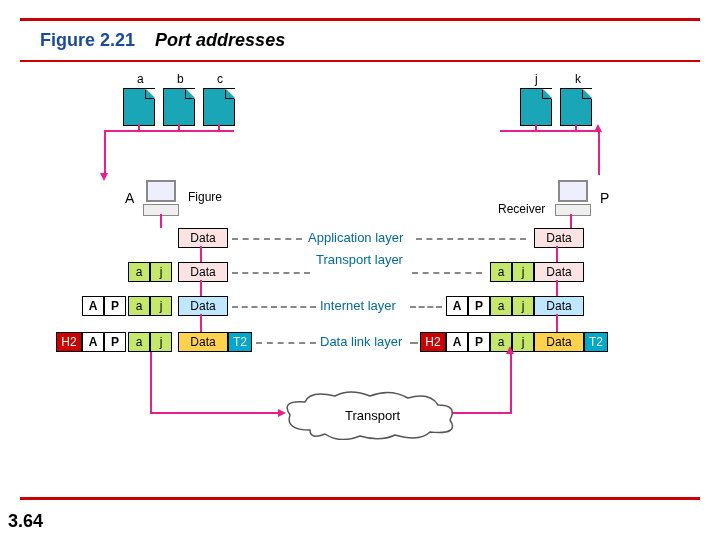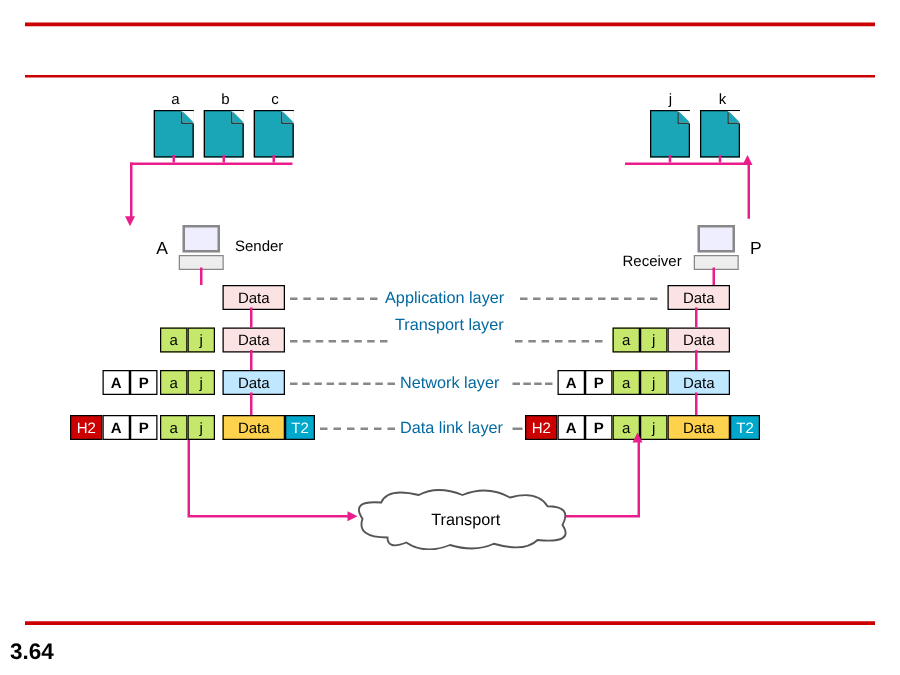--- a/index.html
+++ b/index.html
@@ -33,20 +33,25 @@
   .cloud{position:absolute;width:180px;height:50px}
   .cloud svg{width:100%;height:100%}
   .cloud-label{position:absolute;font-size:13px}
 </style>
 </head>
 <body>
 
 <div class="page">
 
   <div class="hr-thick" style="top:18px"></div>
+  <div class="title">
+    <span class="fig">Figure 2.21</span>
+    <span>&nbsp;&nbsp;</span>
+    <span class="cap">Port addresses</span>
+  </div>
   <div class="hr-thick" style="top:60px;height:2px"></div>
 
   <div class="lbl" style="left:137px;top:72px">a</div>
   <div class="lbl" style="left:177px;top:72px">b</div>
   <div class="lbl" style="left:217px;top:72px">c</div>
   <div class="doc" style="left:123px;top:88px"></div>
   <div class="doc" style="left:163px;top:88px"></div>
   <div class="doc" style="left:203px;top:88px"></div>
 
   <div class="lbl" style="left:535px;top:72px">j</div>
@@ -65,21 +70,21 @@
   <div class="pink" style="left:535px;top:124px;width:2px;height:6px"></div>
   <div class="pink" style="left:575px;top:124px;width:2px;height:6px"></div>
   <div class="pink" style="left:598px;top:130px;width:2px;height:45px"></div>
   <div class="arrow-up" style="left:594px;top:124px"></div>
 
   <div class="lbl" style="left:125px;top:190px;font-size:14px">A</div>
   <div class="pc" style="left:140px;top:180px">
       <div class="mon"></div>
       <div class="base"></div>
     </div>
-  <div class="lbl" style="left:188px;top:190px">Sender</div>
+  <div class="lbl" style="left:188px;top:190px">Figure</div>
 
   <div class="lbl" style="left:498px;top:202px">Receiver</div>
   <div class="pc" style="left:552px;top:180px">
       <div class="mon"></div>
       <div class="base"></div>
     </div>
   <div class="lbl" style="left:600px;top:190px;font-size:14px">P</div>
 
   <div class="pink" style="left:160px;top:214px;width:2px;height:14px"></div>
   <div class="pink" style="left:570px;top:214px;width:2px;height:14px"></div>
@@ -99,21 +104,21 @@
   <div class="box aj" style="left:490px;top:262px;width:20px">a</div>
   <div class="box aj" style="left:512px;top:262px;width:20px">j</div>
   <div class="box data" style="left:534px;top:262px;width:48px">Data</div>
 
   <div class="box AP" style="left:82px;top:296px;width:20px;font-weight:bold">A</div>
   <div class="box AP" style="left:104px;top:296px;width:20px;font-weight:bold">P</div>
   <div class="box aj" style="left:128px;top:296px;width:20px">a</div>
   <div class="box aj" style="left:150px;top:296px;width:20px">j</div>
   <div class="box dataBlue" style="left:178px;top:296px;width:48px">Data</div>
   <div class="dash" style="left:232px;top:306px;width:84px"></div>
-  <div class="layer" style="left:320px;top:298px">Network layer</div>
+  <div class="layer" style="left:320px;top:298px">Internet layer</div>
   <div class="dash" style="left:410px;top:306px;width:32px"></div>
   <div class="box AP" style="left:446px;top:296px;width:20px;font-weight:bold">A</div>
   <div class="box AP" style="left:468px;top:296px;width:20px;font-weight:bold">P</div>
   <div class="box aj" style="left:490px;top:296px;width:20px">a</div>
   <div class="box aj" style="left:512px;top:296px;width:20px">j</div>
   <div class="box dataBlue" style="left:534px;top:296px;width:48px">Data</div>
 
   <div class="box h2" style="left:56px;top:332px;width:24px">H2</div>
   <div class="box AP" style="left:82px;top:332px;width:20px;font-weight:bold">A</div>
   <div class="box AP" style="left:104px;top:332px;width:20px;font-weight:bold">P</div>

